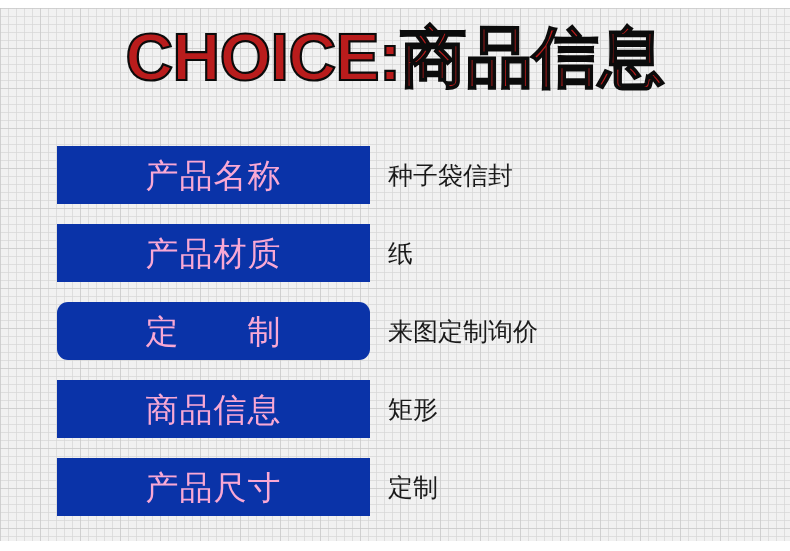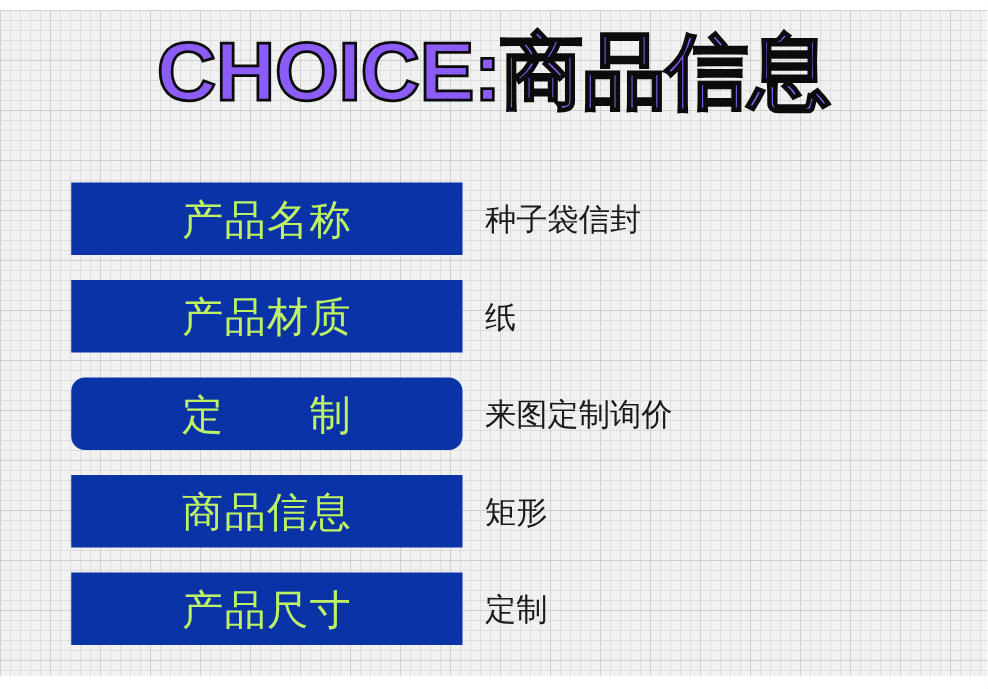--- a/index.html
+++ b/index.html
@@ -51,21 +51,21 @@
     height: 551px;
   }
 
   
   #title {
     position: absolute;
     left: 0;
     top: 20px;
     width: 790px;
     text-align: center;
-    color: #8b5cf6;
+    color: #b91c1c;
     font-size: 66px;
     line-height: 74px;
     font-weight: 900;
     letter-spacing: -1px;
     white-space: nowrap;
     font-family: "DejaVu Sans", "Liberation Sans", sans-serif;
   }
   #title .ascii-part {
     font-family: "Liberation Sans", "DejaVu Sans", sans-serif;
     font-weight: 700;
@@ -94,21 +94,21 @@
   }
   .spec-row:last-child { margin-bottom: 0; }
 
   .spec-label {
     position: absolute;
     left: 0;
     top: 0;
     width: 313px;
     height: 58px;
     background: #0a33a8;
-    color: #bef264;
+    color: #f9a8d4;
     display: flex;
     align-items: center;
     justify-content: center;
     font-size: 33px;
     line-height: 33px;
     font-weight: 400;
     letter-spacing: 1px;
     box-sizing: border-box;
     font-family: "DejaVu Sans", "Liberation Sans", sans-serif;
   }

